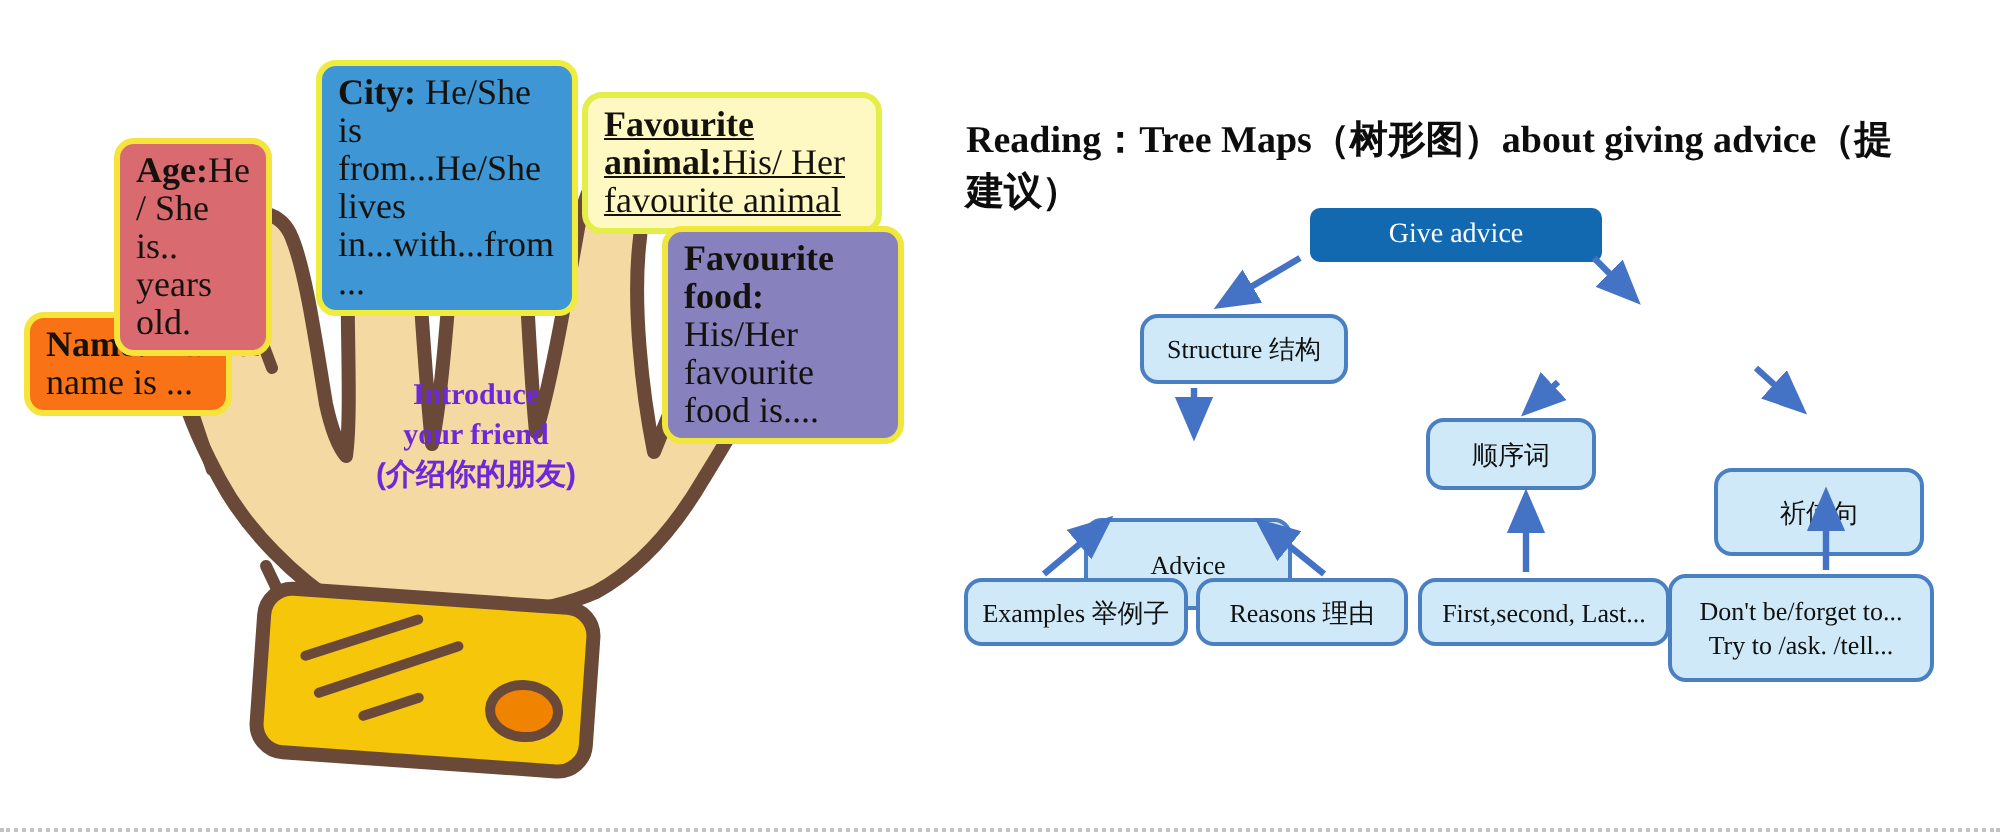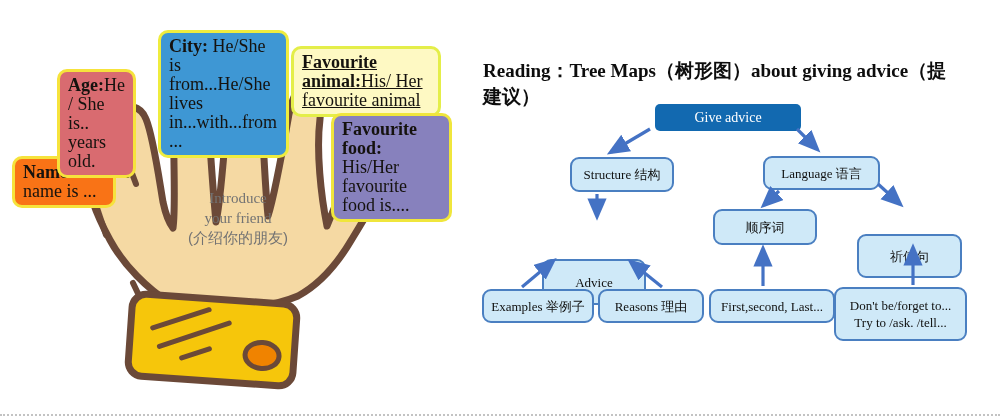--- a/index.html
+++ b/index.html
@@ -8,21 +8,21 @@
 
   
   .hand-svg{position:absolute; left:0; top:0;}
   .skin{fill:var(--skin); stroke:var(--outline); stroke-width:7; stroke-linejoin:round;}
   .crease{stroke:var(--outline); stroke-width:6; stroke-linecap:round; fill:none;}
   .cuff{fill:var(--cuff); stroke:var(--outline); stroke-width:7; stroke-linejoin:round;}
   .cuff-line{stroke:var(--outline); stroke-width:5; stroke-linecap:round;}
   .btn{fill:var(--button); stroke:var(--outline); stroke-width:5;}
 
   .hand-center{position:absolute; left:152px; top:188px; width:172px; text-align:center;
-    color:#737373; font-weight:normal; font-size:15px; line-height:20px;}
+    color:#6d28d9; font-weight:bold; font-size:15px; line-height:20px;}
   .hand-center .cn{font-family:"Liberation Sans", sans-serif; font-size:15px;}
 
   .flabel{position:absolute; box-sizing:border-box; border:3px solid; border-radius:10px;
     padding:4px 8px; font-size:18px; line-height:19px; color:#15120e;}
   .flabel b{font-weight:bold;}
   #lbl-name{left:12px;  top:156px; width:104px;}
   #lbl-age{left:57px;   top:69px;  width:79px;}
   #lbl-city{left:158px; top:30px;  width:131px;}
   #lbl-animal{left:291px; top:46px; width:150px;}
   #lbl-food{left:331px; top:101px; width:121px;margin-top:12px;}
@@ -34,21 +34,21 @@
   .tnode{position:absolute; box-sizing:border-box; display:flex; align-items:center;
     justify-content:center; text-align:center; background:var(--node-bg);
     border:2px solid var(--node-border); border-radius:9px; font-size:13px; color:#10100f;
     line-height:17px; padding:2px 4px;}
   .tnode.root{background:var(--root-bg); border:none; border-radius:5px; color:var(--root-fg);
     font-weight:normal; font-size:14px;}
   #n-root{left:655px; top:104px; width:146px; height:27px;}
   #n-structure{left:570px; top:157px; width:104px; height:35px;}
   #n-language{left:763px; top:156px; width:117px; height:34px;}
   #n-advice{left:542px; top:221px; width:104px; height:46px;margin-top:38px;}
-  #n-sequence{left:713px; top:209px; width:104px; height:36px;}
+  #n-sequence{left:713px; top:209px; width:85px; height:36px;}
   #n-imperative{left:857px; top:208px; width:105px; height:44px;margin-top:26px;}
   #n-examples{left:482px; top:289px; width:112px; height:34px;}
   #n-reasons{left:598px; top:289px; width:106px; height:34px;}
   #n-seqex{left:709px; top:289px; width:126px; height:34px;}
   #n-impex{left:834px; top:287px; width:133px; height:54px;}
 
   .arrows{position:absolute; left:0; top:0; pointer-events:none;}
   .arrow{stroke:var(--accent); stroke-width:3.2; fill:none;}
   .ah{fill:var(--accent);}
 
@@ -119,21 +119,20 @@
     <b>Favourite animal:</b><span>His/ Her favourite animal</span>
   </div>
   <div class="flabel" id="lbl-food" style="background: rgb(135, 129, 189); border-color: rgb(240, 230, 60);">
     <b>Favourite food:</b><span> His/Her  favourite food is....</span>
   </div>
 
   <div class="tm-title">Reading：Tree Maps（树形图）about giving advice（提建议）</div>
 
   <div class="tnode root" id="n-root">Give advice</div>
   <div class="tnode" id="n-structure">Structure 结构</div>
-  <div class="tnode" id="n-language">Language 语言</div>
   <div class="tnode" id="n-advice">Advice</div>
   <div class="tnode" id="n-sequence">顺序词</div>
   <div class="tnode" id="n-imperative">祈使句</div>
   <div class="tnode" id="n-examples">Examples 举例子</div>
   <div class="tnode" id="n-reasons">Reasons 理由</div>
   <div class="tnode" id="n-seqex">First,second, Last...</div>
   <div class="tnode" id="n-impex">
     <div>
       <div>Don't be/forget to...</div>
       <div>Try to /ask. /tell...</div>

